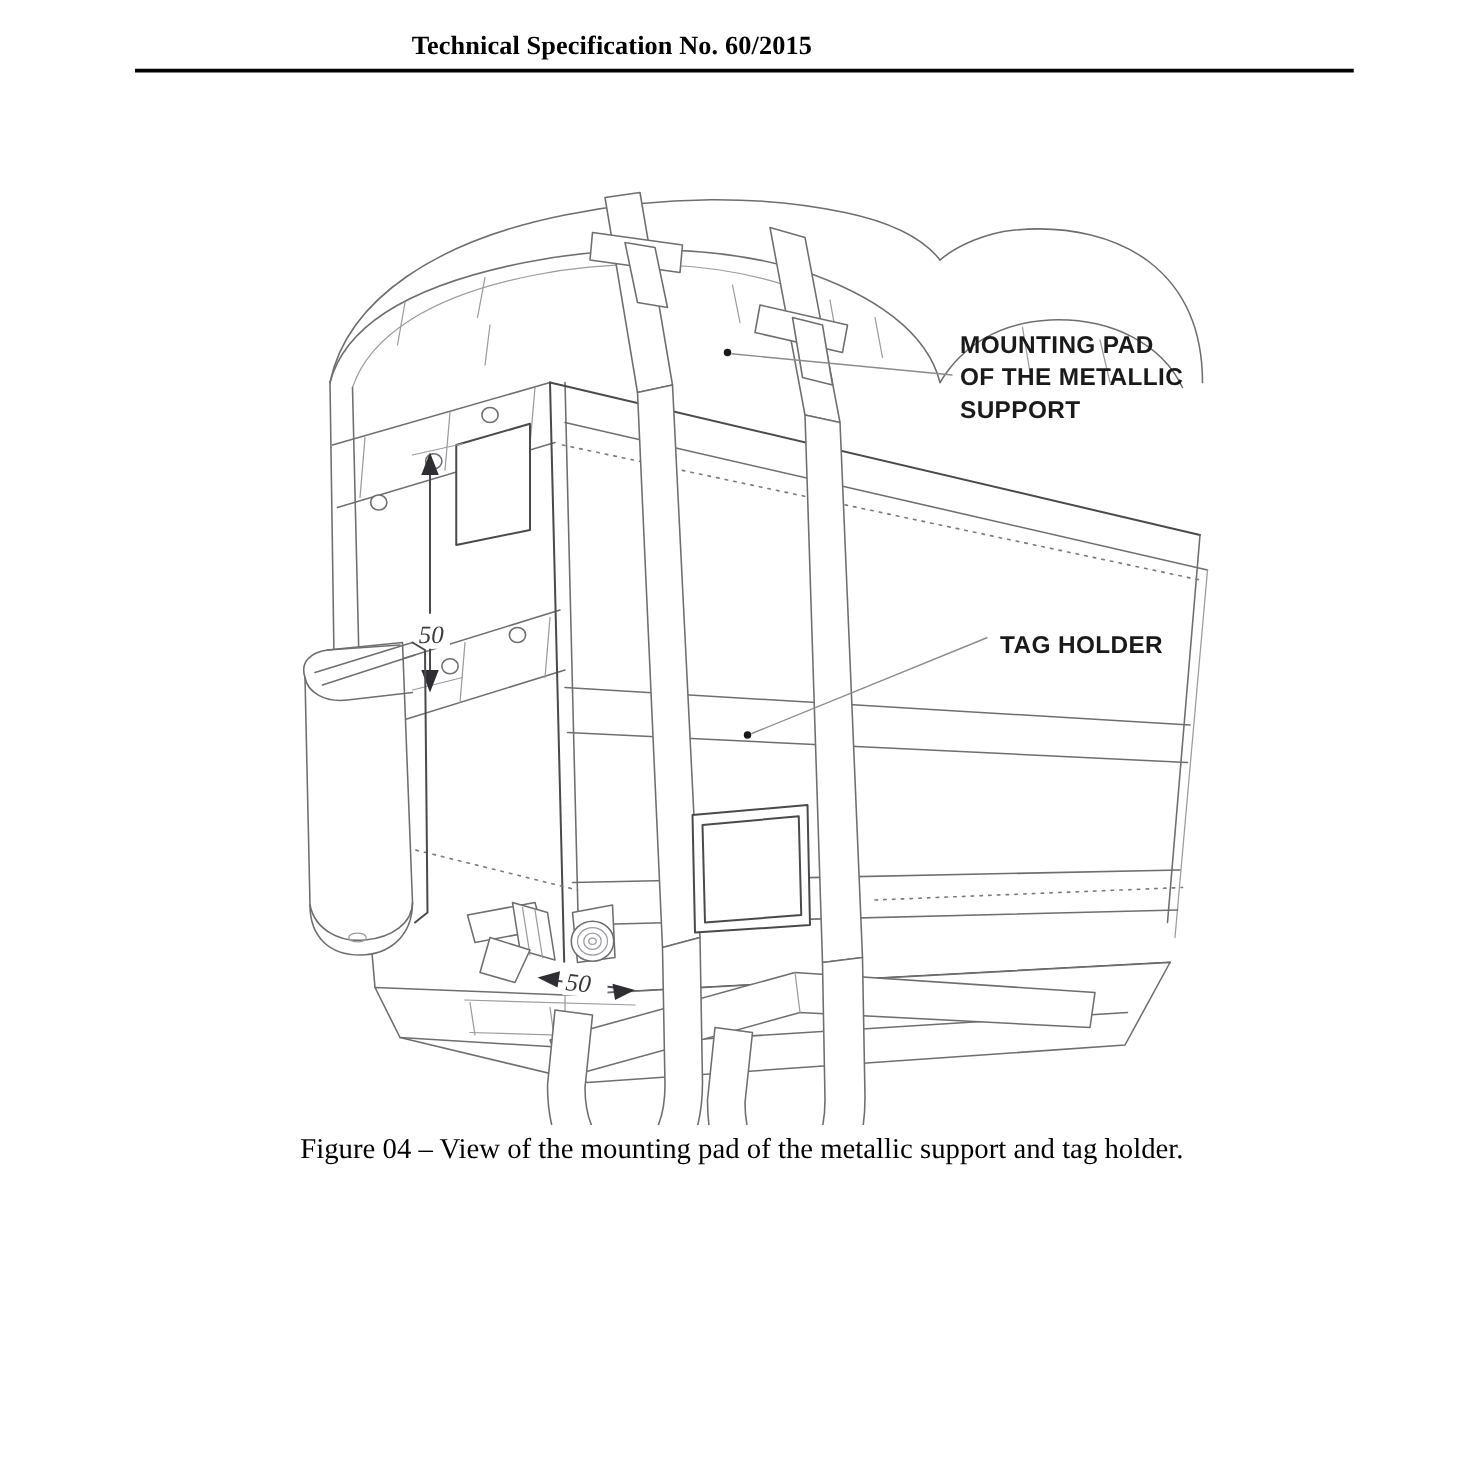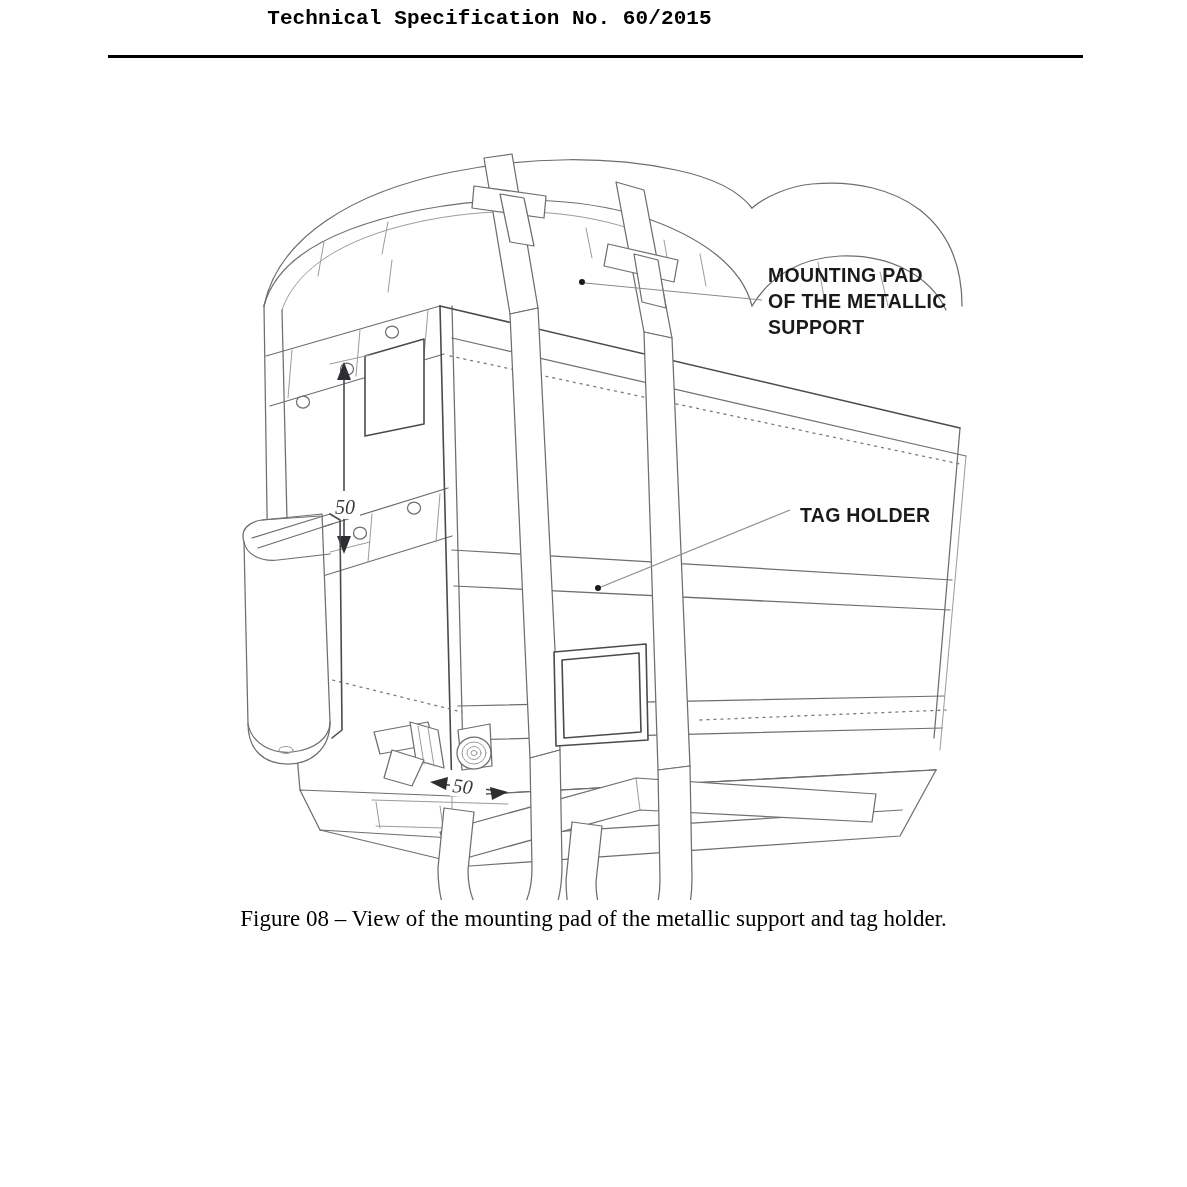--- a/index.html
+++ b/index.html
@@ -10,25 +10,25 @@
   .page {
     position: relative;
     width: 1187px;
     height: 1187px;
     background: #ffffff;
     overflow: hidden;
     font-family: "Liberation Serif", serif;
   }
   .page-header {
     position: absolute;
-    top: 7px;
+    top: 24px;
     left: 0;
     width: 979px;
     text-align: center;
-    font-family: Liberation Mono, monospace;
+    font-family: Liberation Serif, serif;
     font-weight: bold;
     font-size: 21px;
     color: #000000;
     letter-spacing: 0.1px;
   }
   .header-rule {
     position: absolute;
     left: 108px;
     top: 55px;
     width: 975px;
@@ -314,15 +314,15 @@
 
       <g>
         <circle class="dotmark" cx="598" cy="478" r="3"></circle>
         <path class="lead" d="M 601 477 L 790 400"></path>
         <text class="anno-label" x="800" y="412">TAG HOLDER</text>
       </g>
 
     </svg>
   </div>
 
-  <div class="caption">Figure 08 – View of the mounting pad of the metallic support and tag holder.</div>
+  <div class="caption">Figure 04 – View of the mounting pad of the metallic support and tag holder.</div>
 
 </div>
 
 </body></html>

